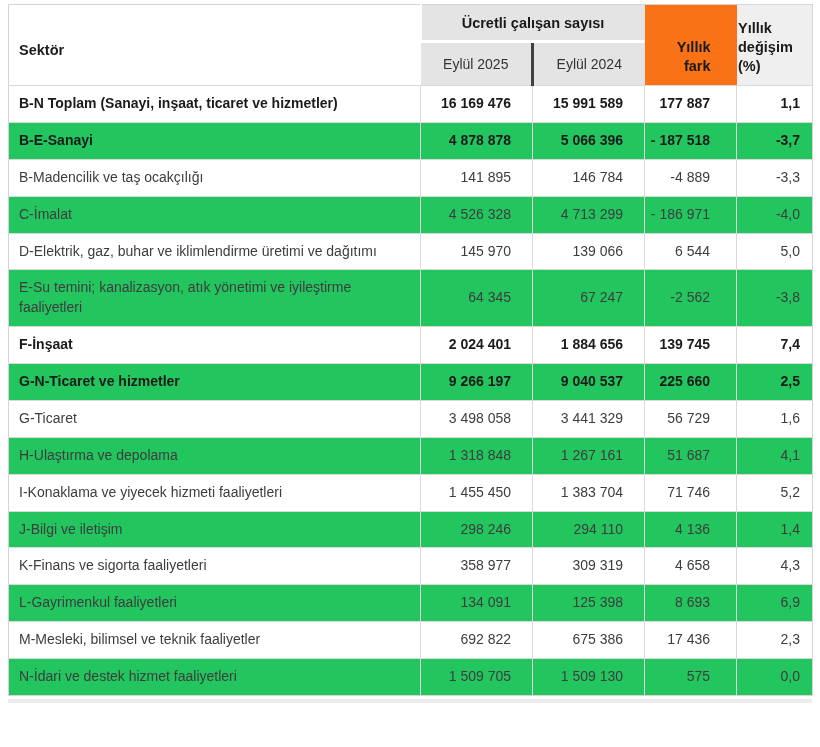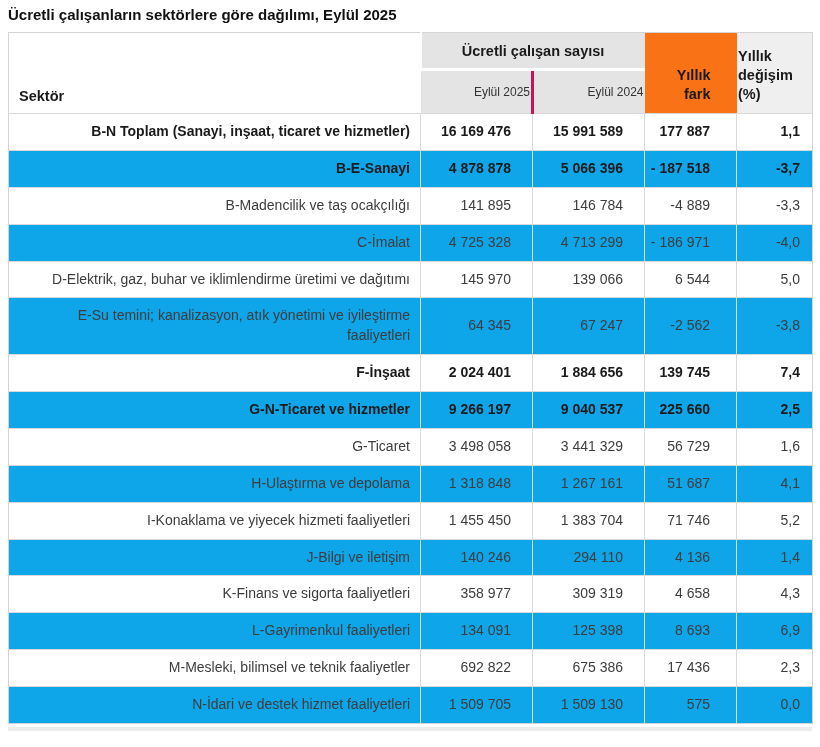--- a/index.html
+++ b/index.html
@@ -30,38 +30,38 @@
 
   
   thead th { font-weight: bold; color: #1a1a1a; font-size: 14.5px; }
   thead tr.hrow-1 { height: 37px; }
   thead tr.hrow-2 { height: 44px; }
 
   .th-sector {
     background: #ffffff;
     text-align: left;
     vertical-align: bottom;
-    padding: 0 8px 9px 10px;
+    padding: 0 8px 27px 10px;
   }
   .th-group {
     background: #e4e4e4;
     text-align: center;
     vertical-align: middle;
     border-left: 2px solid #ffffff;
     border-bottom: 3px solid #ffffff;
   }
   .th-sub {
     background: #e4e4e4;
     font-weight: normal;
     color: #333333;
-    font-size: 12px;
-    text-align: right;
+    font-size: 14px;
+    text-align: center;
     vertical-align: middle;
   }
-  .th-sub-2024 { border-left: 3px solid #be185d; }
+  .th-sub-2024 { border-left: 3px solid #404040; }
   .th-fark {
     background: #f97316;
     text-align: right;
     vertical-align: bottom;
     padding: 0 26px 9px 0;
   }
   .th-fark .hdr-narrow {
     display: inline-block;
     max-width: 46px;
     text-align: right;
@@ -81,46 +81,45 @@
   }
 
   
   tbody td {
     border-top: 1px solid #d9d9d9;
     vertical-align: middle;
     padding-top: 8px;
     padding-bottom: 8px;
     line-height: 1.42;
   }
-  .td-sector { text-align: right; padding-left: 10px; padding-right: 10px; }
+  .td-sector { text-align: left; padding-left: 10px; padding-right: 10px; }
   .td-num {
     text-align: right;
     white-space: nowrap;
     border-left: 1px solid #d9d9d9;
   }
   .c1, .c2 { padding-right: 21px; }
   .c3 { padding-right: 26px; }
   .c4 { padding-right: 12px; }
-  tr.stripe { background: #0ea5e9; }
+  tr.stripe { background: #22c55e; }
   tr.bold td { font-weight: bold; color: #1a1a1a; }
 
   
   .bottom-strip {
     width: 804px;
     height: 4px;
     background: #ececec;
     margin-top: 3px;
   }
 </style>
 </head>
 <body>
 
 <div class="page">
 
-  <h1 class="title">Ücretli çalışanların sektörlere göre dağılımı, Eylül 2025</h1>
 
   <table class="sector-table">
     <colgroup>
       <col style="width:412px">
       <col style="width:112px">
       <col style="width:112px">
       <col style="width:92px">
       <col style="width:76px">
     </colgroup>
     <thead>
@@ -156,21 +155,21 @@
         </tr>
         <tr class="">
           <td class="td-sector">B-Madencilik ve taş ocakçılığı</td>
           <td class="td-num c1">141 895</td>
           <td class="td-num c2">146 784</td>
           <td class="td-num c3">-4 889</td>
           <td class="td-num c4">-3,3</td>
         </tr>
         <tr class="stripe">
           <td class="td-sector">C-İmalat</td>
-          <td class="td-num c1">4 725 328</td>
+          <td class="td-num c1">4 526 328</td>
           <td class="td-num c2">4 713 299</td>
           <td class="td-num c3">- 186 971</td>
           <td class="td-num c4">-4,0</td>
         </tr>
         <tr class="">
           <td class="td-sector">D-Elektrik, gaz, buhar ve iklimlendirme üretimi ve dağıtımı</td>
           <td class="td-num c1">145 970</td>
           <td class="td-num c2">139 066</td>
           <td class="td-num c3">6 544</td>
           <td class="td-num c4">5,0</td>
@@ -212,21 +211,21 @@
         </tr>
         <tr class="">
           <td class="td-sector">I-Konaklama ve yiyecek hizmeti faaliyetleri</td>
           <td class="td-num c1">1 455 450</td>
           <td class="td-num c2">1 383 704</td>
           <td class="td-num c3">71 746</td>
           <td class="td-num c4">5,2</td>
         </tr>
         <tr class="stripe">
           <td class="td-sector">J-Bilgi ve iletişim</td>
-          <td class="td-num c1">140 246</td>
+          <td class="td-num c1">298 246</td>
           <td class="td-num c2">294 110</td>
           <td class="td-num c3">4 136</td>
           <td class="td-num c4">1,4</td>
         </tr>
         <tr class="">
           <td class="td-sector">K-Finans ve sigorta faaliyetleri</td>
           <td class="td-num c1">358 977</td>
           <td class="td-num c2">309 319</td>
           <td class="td-num c3">4 658</td>
           <td class="td-num c4">4,3</td>

